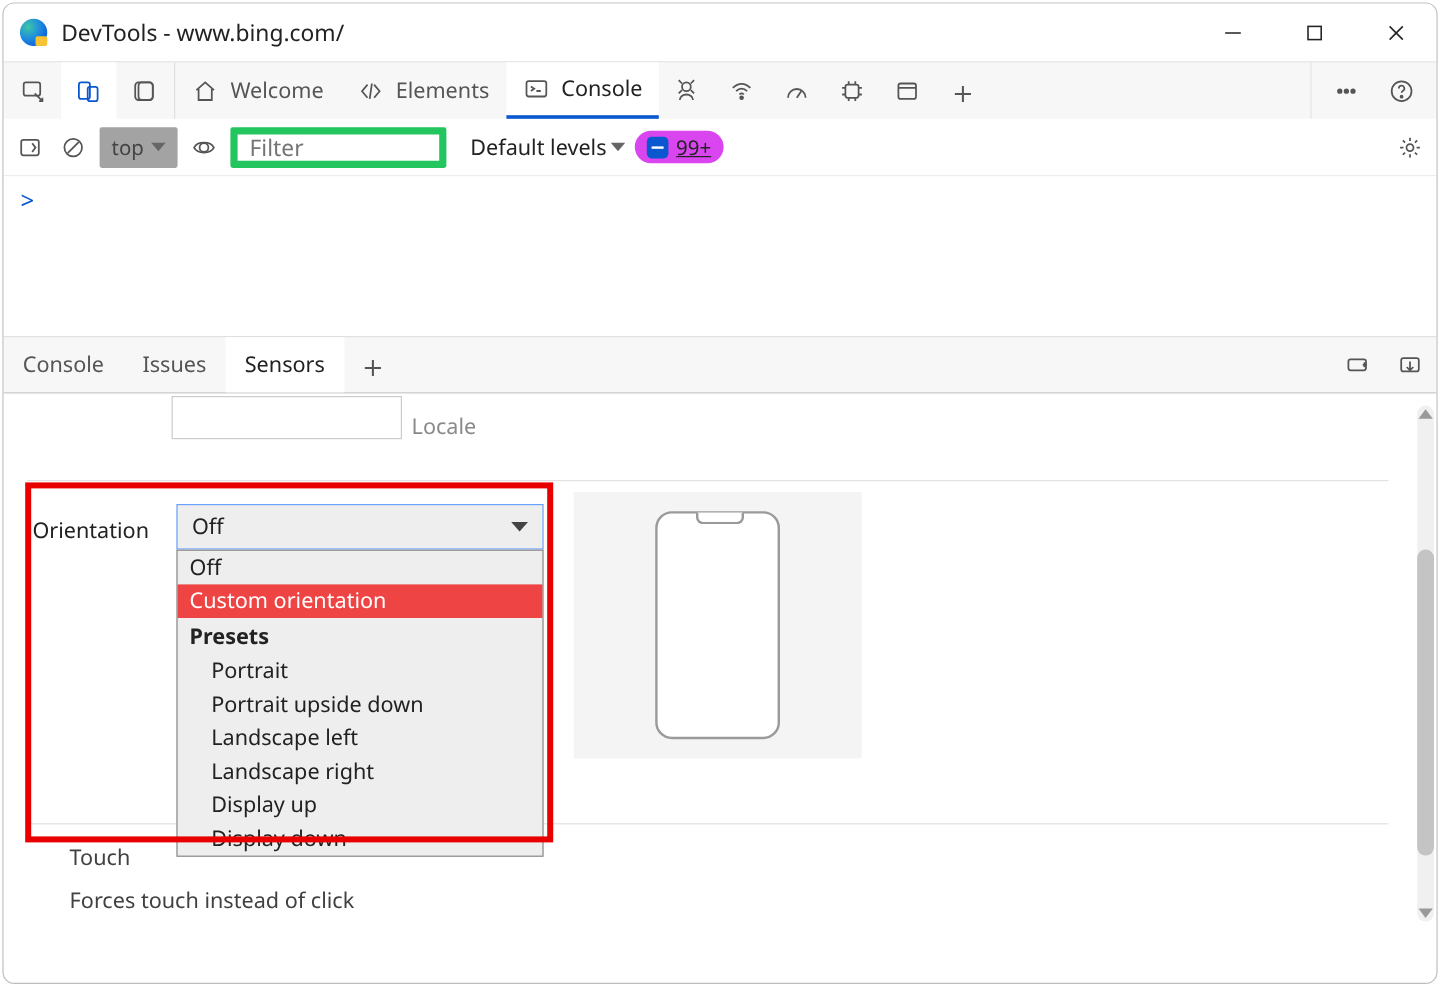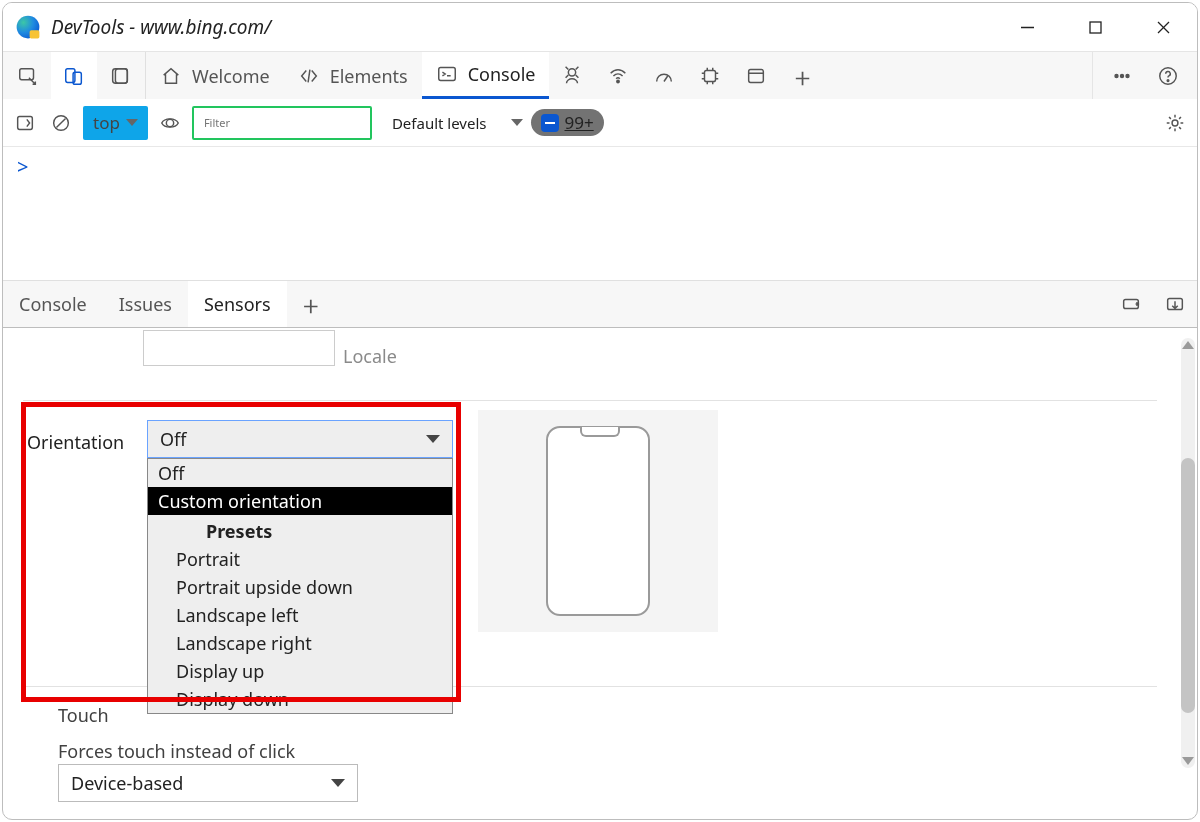--- a/index.html
+++ b/index.html
@@ -19,21 +19,20 @@
     overflow: hidden;
     position: relative;
     background: #fff;
   }
   
   .titlebar {
     height: 48px;
     display: flex;
     align-items: center;
     background: #fff;
-    font-style: italic;
   }
   .edge-logo {
     width: 26px; height:26px; margin: 0 10px 0 12px;
     position: relative;
   }
   .edge-logo svg { width:26px; height:26px; }
   .title-text { font-size: 19px; color:#222; }
   .wincontrols { margin-left:auto; display:flex; }
   .winbtn { width:68px; height:48px; display:flex; align-items:center; justify-content:center; }
   .winbtn svg { width:15px; height:15px; stroke:#222; stroke-width:1.3; fill:none; }
@@ -58,32 +57,32 @@
   .grow { flex:1; }
   .rightcluster { display:flex; align-items:center; padding:0 6px; border-left:1px solid #e5e5e5; }
   .rightcluster .iconbtn { width:46px; }
   
   .filterbar {
     height: 48px; background:#fff; display:flex; align-items:center; gap:8px;
     padding: 0 8px; border-bottom:1px solid #e8e8e8;
   }
   .sqbtn { width:28px; height:28px; display:flex; align-items:center; justify-content:center; }
   .ctxsel {
-    height:34px; min-width:58px; background:#0ea5e9; display:flex; align-items:center; gap:6px;
+    height:34px; min-width:58px; background:#a3a3a3; display:flex; align-items:center; gap:6px;
     padding:0 10px; border-radius:2px; font-size:17px; color:#444;
   }
   .tri { width:0;height:0;border-left:6px solid transparent;border-right:6px solid transparent;border-top:7px solid #666;}
   .filterinput {
-    height:34px; width:180px; border:2px solid #22c55e; border-radius:2px; padding:0 10px;
-    font: inherit; font-size:11px;
-  }
-  .levels { display:flex; align-items:center; gap:24px; margin-left:12px; font-size:15px;text-align:center; }
+    height:34px; width:180px; border:6px solid #22c55e; border-radius:2px; padding:0 10px;
+    font: inherit; font-size:19px;
+  }
+  .levels { display:flex; align-items:center; gap:4px; margin-left:12px; font-size:18px;text-align:center; }
   .issuebadge {
     display:flex; align-items:center; gap:6px;
-    background:#737373; border-radius:14px; padding:2px 10px; font-size:17px; color:#222;text-decoration:underline;
+    background:#d946ef; border-radius:14px; padding:2px 10px; font-size:17px; color:#222;text-decoration:underline;
   }
   .issuebadge .dot { width:18px; height:18px; background:#0b57d0; border-radius:4px; position:relative; }
   .issuebadge .dot::after{content:""; position:absolute; left:4px; top:8px; width:10px; height:2px; background:#fff;}
   .gear { margin-left:auto; }
   
   .consolebody { height:133px; background:#fff; padding:6px 14px; color:#0b57d0; font-size:20px;}
   
   .drawertabs {
     height:48px; border-top:1px solid #e0e0e0; border-bottom:1px solid #bdbdbd;
     display:flex; align-items:stretch; background:#f7f7f7;
@@ -129,22 +128,22 @@
     position:absolute; left:144px; top:92px; width:306px; height:38px;
     background:#eee; border:1px solid #6aa3ff; display:flex; align-items:center; padding:0 12px;
   }
   .orientSel .tri2{ margin-left:auto; width:0;height:0;border-left:7px solid transparent;border-right:7px solid transparent;border-top:8px solid #444;}
   .dropdown{
     position:absolute; left:144px; top:130px; width:306px;
     background:#eee; border:1px solid #888; z-index:4;
     font-size:18px;
   }
   .dropdown .opt{ padding:2px 10px; }
-  .dropdown .opt.hl{ background:#000000; color:#fff;}
-  .dropdown .group{ font-weight:700; padding:4px 10px 2px;margin-left:48px;}
+  .dropdown .opt.hl{ background:#ef4444; color:#fff;}
+  .dropdown .group{ font-weight:700; padding:4px 10px 2px;}
   .dropdown .sub{ padding:2px 10px 2px 28px;}
 
   .phoneframe{
     position:absolute; left:475px; top:82px; width:240px; height:222px; background:#f4f4f4;
     display:flex; align-items:center; justify-content:center;
   }
   .phone { width:104px; height:190px; border:2.5px solid #9a9a9a; border-radius:14px; background:#fff; position:relative;}
   .notch { position:absolute; top:-1px; left:32px; width:40px; height:10px; border:2.5px solid #9a9a9a; border-top:none; border-radius:0 0 6px 6px; background:#fff;}
 
   .touchLbl{ position:absolute; left:55px; top:375px; font-size:18px; color:#414141;}
@@ -393,24 +392,20 @@
 
     <div class="phoneframe">
       <div class="phone">
         <div class="notch"></div>
       </div>
     </div>
 
     <div class="sectdivider2"></div>
     <div class="touchLbl">Touch</div>
     <div class="touchDesc">Forces touch instead of click</div>
-    <div class="deviceSel">
-      <span>Device-based</span>
-      <span class="tri2"></span>
-    </div>
 
     <div class="scrollbar">
       <div class="au">
           <div class="atri"></div>
         </div>
       <div class="thumb"></div>
       <div class="ad">
           <div class="atri"></div>
         </div>
     </div>

